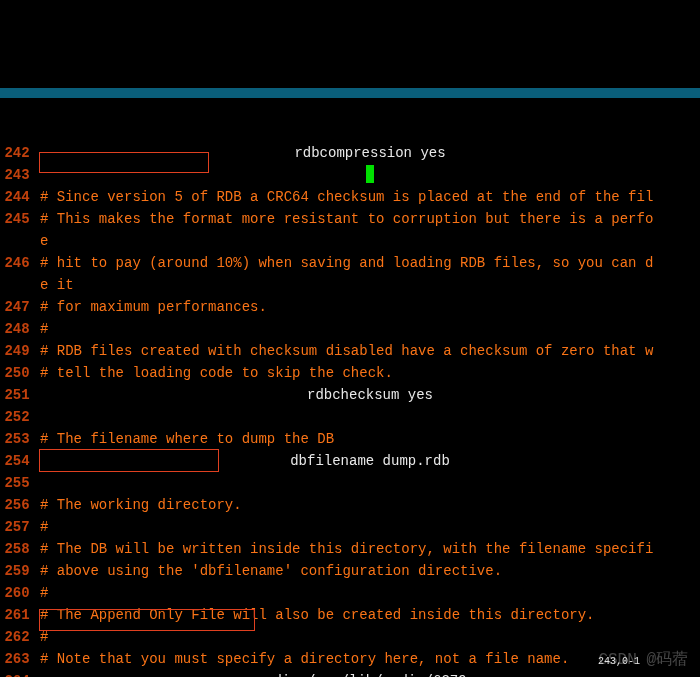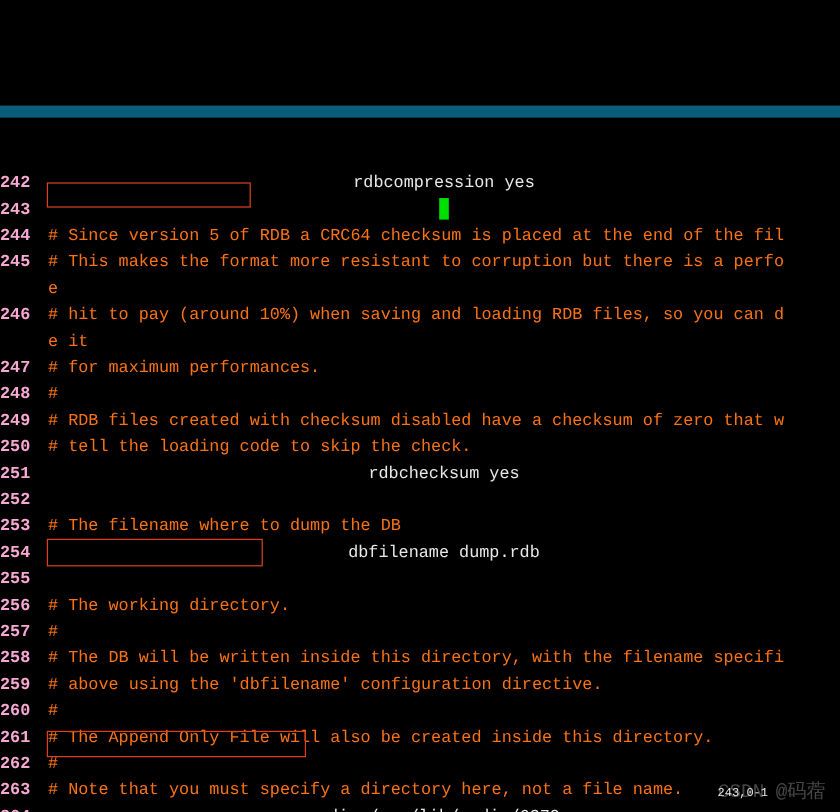--- a/index.html
+++ b/index.html
@@ -15,22 +15,22 @@
   .titlebar {
     height: 10px;
     background: #0a5e7a;
   }
   .editor {
     position: relative;
   }
   .line { display: flex; }
   .ln {
     width: 40px;
-    text-align: left;
-    color: #f9a8d4;
+    text-align: center;
+    color: #c2410c;
     font-weight: bold;
     padding-right: 6px;
     flex-shrink: 0;
   }
   .code {
     color: #e8e8e8;
     flex: 1;
   }
   .comment { color: #f97316; }
   .plain   { color: #e8e8e8; text-align: center; }

